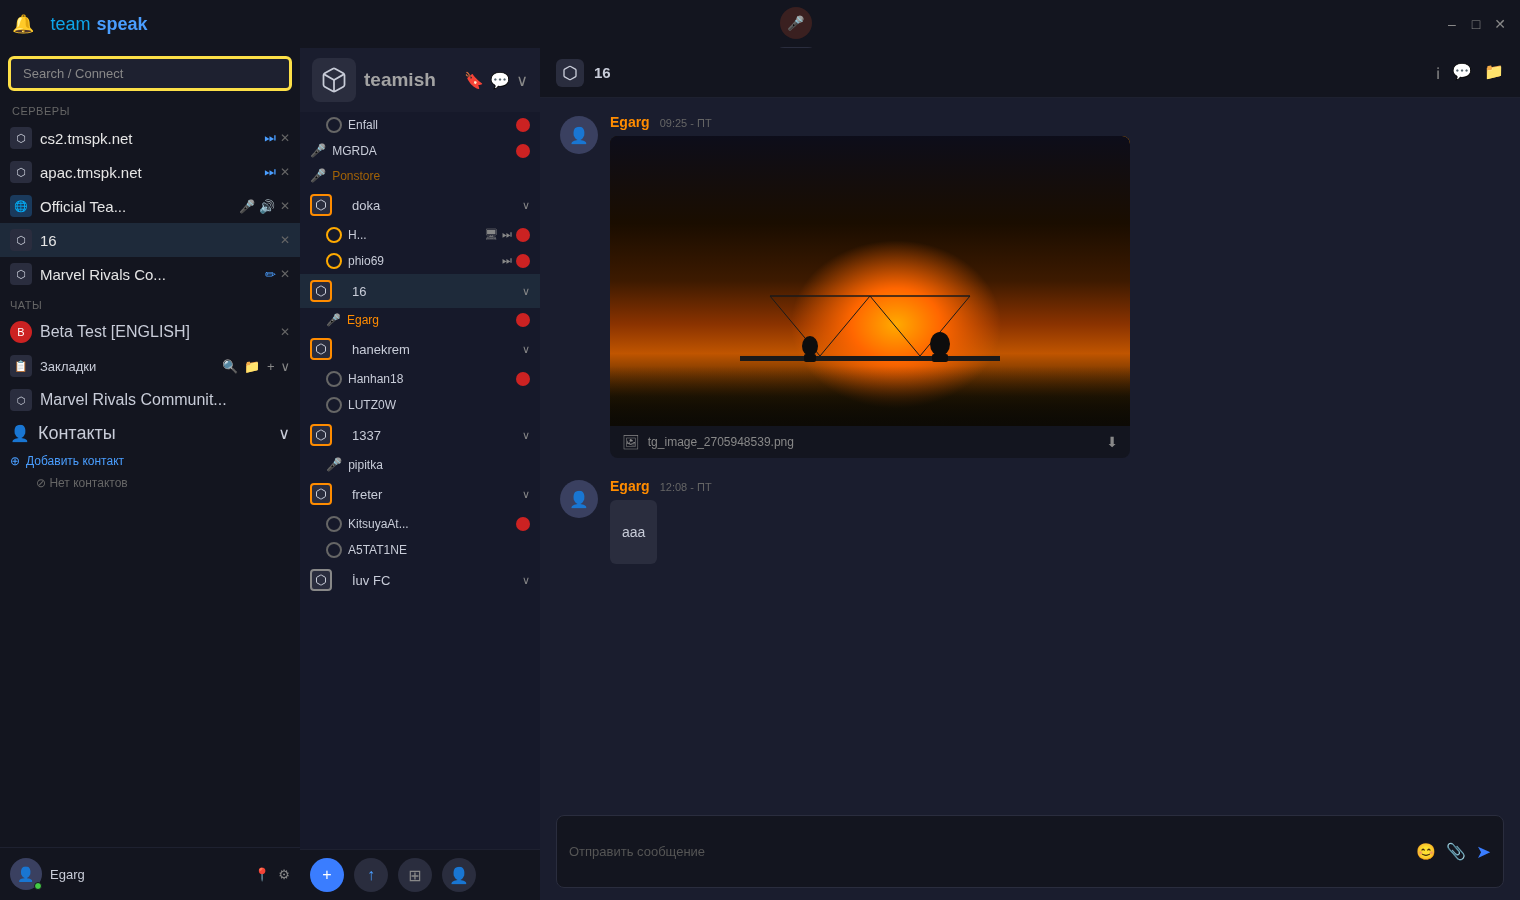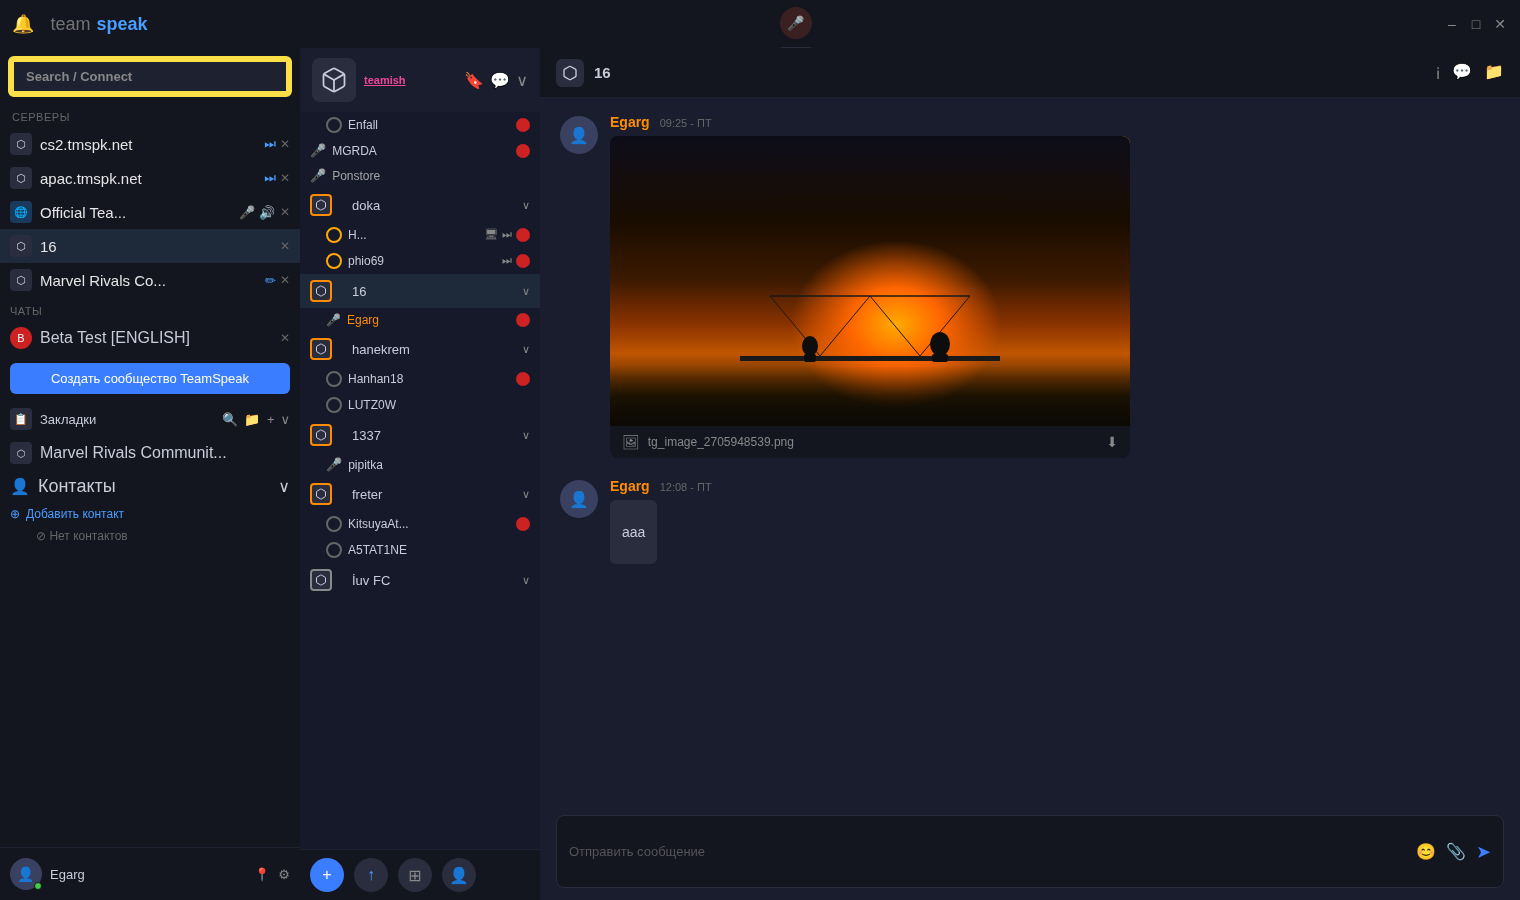--- a/index.html
+++ b/index.html
@@ -39,21 +39,21 @@
       display: flex;
       align-items: center;
       gap: 8px;
     }
     .logo-teamspeak {
       display: flex;
       align-items: center;
       gap: 6px;
     }
     .logo-text-team {
-      color: #737373;
+      color: #0ea5e9;
       font-size: 18px;
       font-weight: 300;
     }
     .logo-text-speak {
       color: #4a9eff;
       font-size: 18px;
       font-weight: 700;
     }
     .bell-icon {
       color: #c8ccd8;
@@ -109,27 +109,26 @@
       width: 300px;
       background: #13151f;
       display: flex;
       flex-direction: column;
       flex-shrink: 0;
       overflow: hidden;
     }
     .search-bar {
       margin: 8px;
       background: #1e2130;
-      border: 6px solid #fde047;
+      border: 3px solid #fde047;
       border-radius: 6px;
       padding: 7px 12px;
       color: #888;
       font-size: 13px;
       cursor: text;
-      font-weight: bold;
     }
     .section-label {
       padding: 6px 12px 4px;
       font-size: 11px;
       color: #666;
       text-transform: uppercase;
       letter-spacing: 0.5px;
     }
     .server-item {
       display: flex;
@@ -334,24 +333,23 @@
       background: #2a2d3e;
       border-radius: 8px;
       display: flex; align-items: center; justify-content: center;
       font-size: 20px;
       color: #c8ccd8;
     }
     .server-header-info {
       flex: 1;
     }
     .server-header-name {
-      font-size: 11px;
-      color: #ec4899;
+      font-size: 19px;
+      color: #a3a3a3;
       font-weight: 600;
-      text-decoration: underline;
     }
     .server-header-icons {
       display: flex;
       gap: 6px;
       color: #888;
     }
 
     .channel-row {
       display: flex;
       align-items: center;
@@ -718,21 +716,20 @@
     </div>
 
     <div class="chat-section">Чаты</div>
 
     <div class="chat-item">
       <div class="chat-icon">B</div>
       <span>Beta Test [ENGLISH]</span>
       <span class="close-btn" style="margin-left:auto">✕</span>
     </div>
 
-    <div class="create-community-btn">Создать сообщество TeamSpeak</div>
 
     <div class="bookmarks-row">
       <div class="server-icon cube">📋</div>
       <span class="bookmarks-label">Закладки</span>
       <div class="bookmarks-icons">
         <span>🔍</span>
         <span>📁</span>
         <span>+</span>
         <span>∨</span>
       </div>
@@ -800,21 +797,21 @@
     </div>
 
     <div style="padding: 5px 10px 5px 10px; display:flex; align-items:center; gap:6px; cursor:pointer;">
       <span style="color:#e05555; font-size:13px;">🎤</span>
       <span style="font-size:12px; color:#c8ccd8; flex:1;">MGRDA</span>
       <span class="red-badge"></span>
     </div>
 
     <div style="padding: 5px 10px 5px 10px; display:flex; align-items:center; gap:6px; cursor:pointer;">
       <span style="color:#e05555; font-size:13px;">🎤</span>
-      <span style="font-size:12px; color:#a3a3a3; flex:1;">Ponstore</span>
+      <span style="font-size:12px; color:#a16207; flex:1;">Ponstore</span>
     </div>
 
     <div class="channel-row">
       <div class="channel-icon">
         <svg width="12" height="12" viewBox="0 0 24 24" fill="none" stroke="#c8ccd8" stroke-width="2">
           <path d="M21 16V8a2 2 0 0 0-1-1.73l-7-4a2 2 0 0 0-2 0l-7 4A2 2 0 0 0 3 8v8a2 2 0 0 0 1 1.73l7 4a2 2 0 0 0 2 0l7-4A2 2 0 0 0 21 16z"></path>
         </svg>
       </div>
       <span class="channel-name">doka</span>
       <span class="channel-chevron">∨</span>

